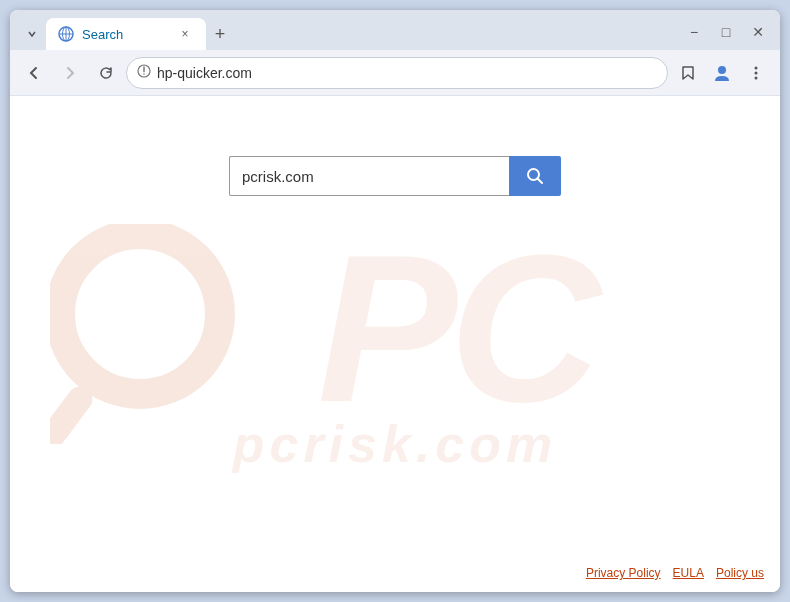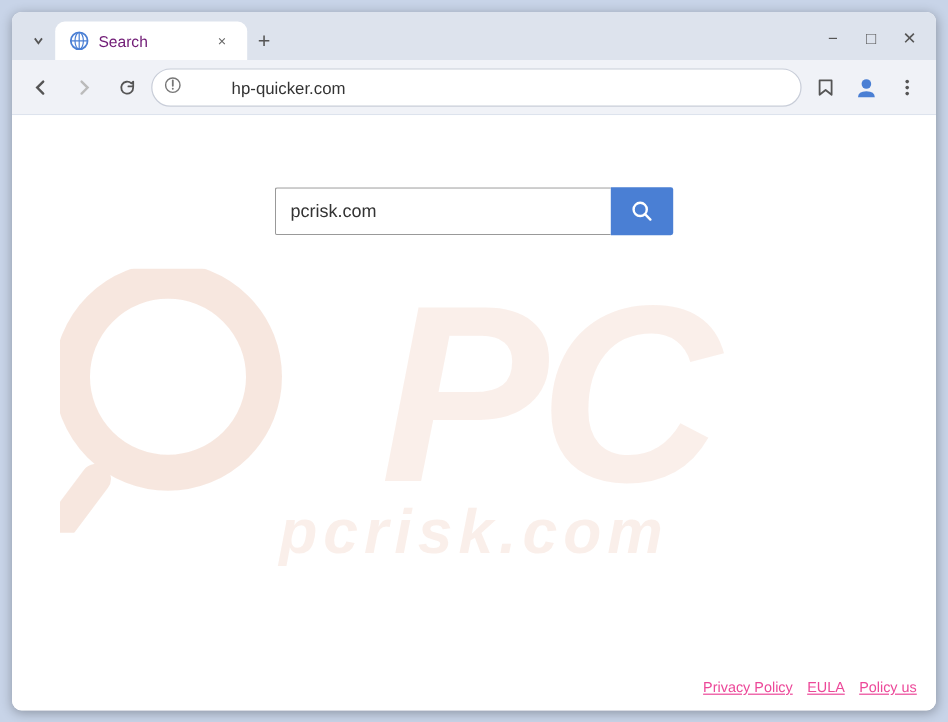--- a/index.html
+++ b/index.html
@@ -72,21 +72,21 @@
       flex-shrink: 0;
     }
 
     .tab-favicon svg {
       width: 16px;
       height: 16px;
     }
 
     .tab-title {
       font-size: 13px;
-      color: #701a75;
+      color: #0369a1;
       flex: 1;
       overflow: hidden;
       white-space: nowrap;
       text-overflow: ellipsis;
     }
 
     .tab-close {
       width: 18px;
       height: 18px;
       display: flex;
@@ -174,21 +174,20 @@
       font-size: 12px;
       flex-shrink: 0;
     }
 
     .address-text {
       flex: 1;
       font-size: 14px;
       color: #333;
       overflow: hidden;
       white-space: nowrap;
-      margin-left: 36px;
     }
 
     .nav-right-icons {
       display: flex;
       align-items: center;
       gap: 2px;
     }
 
     .nav-icon-btn {
       width: 32px;
@@ -264,21 +263,21 @@
     .footer {
       position: absolute;
       bottom: 12px;
       right: 16px;
       display: flex;
       gap: 12px;
     }
 
     .footer-link {
       font-size: 12px;
-      color: #ec4899;
+      color: #c2410c;
       text-decoration: underline;
       cursor: pointer;
     }
   </style>
 </head>
 <body>
 
 <div class="browser-window">
 
   <div class="title-bar">

